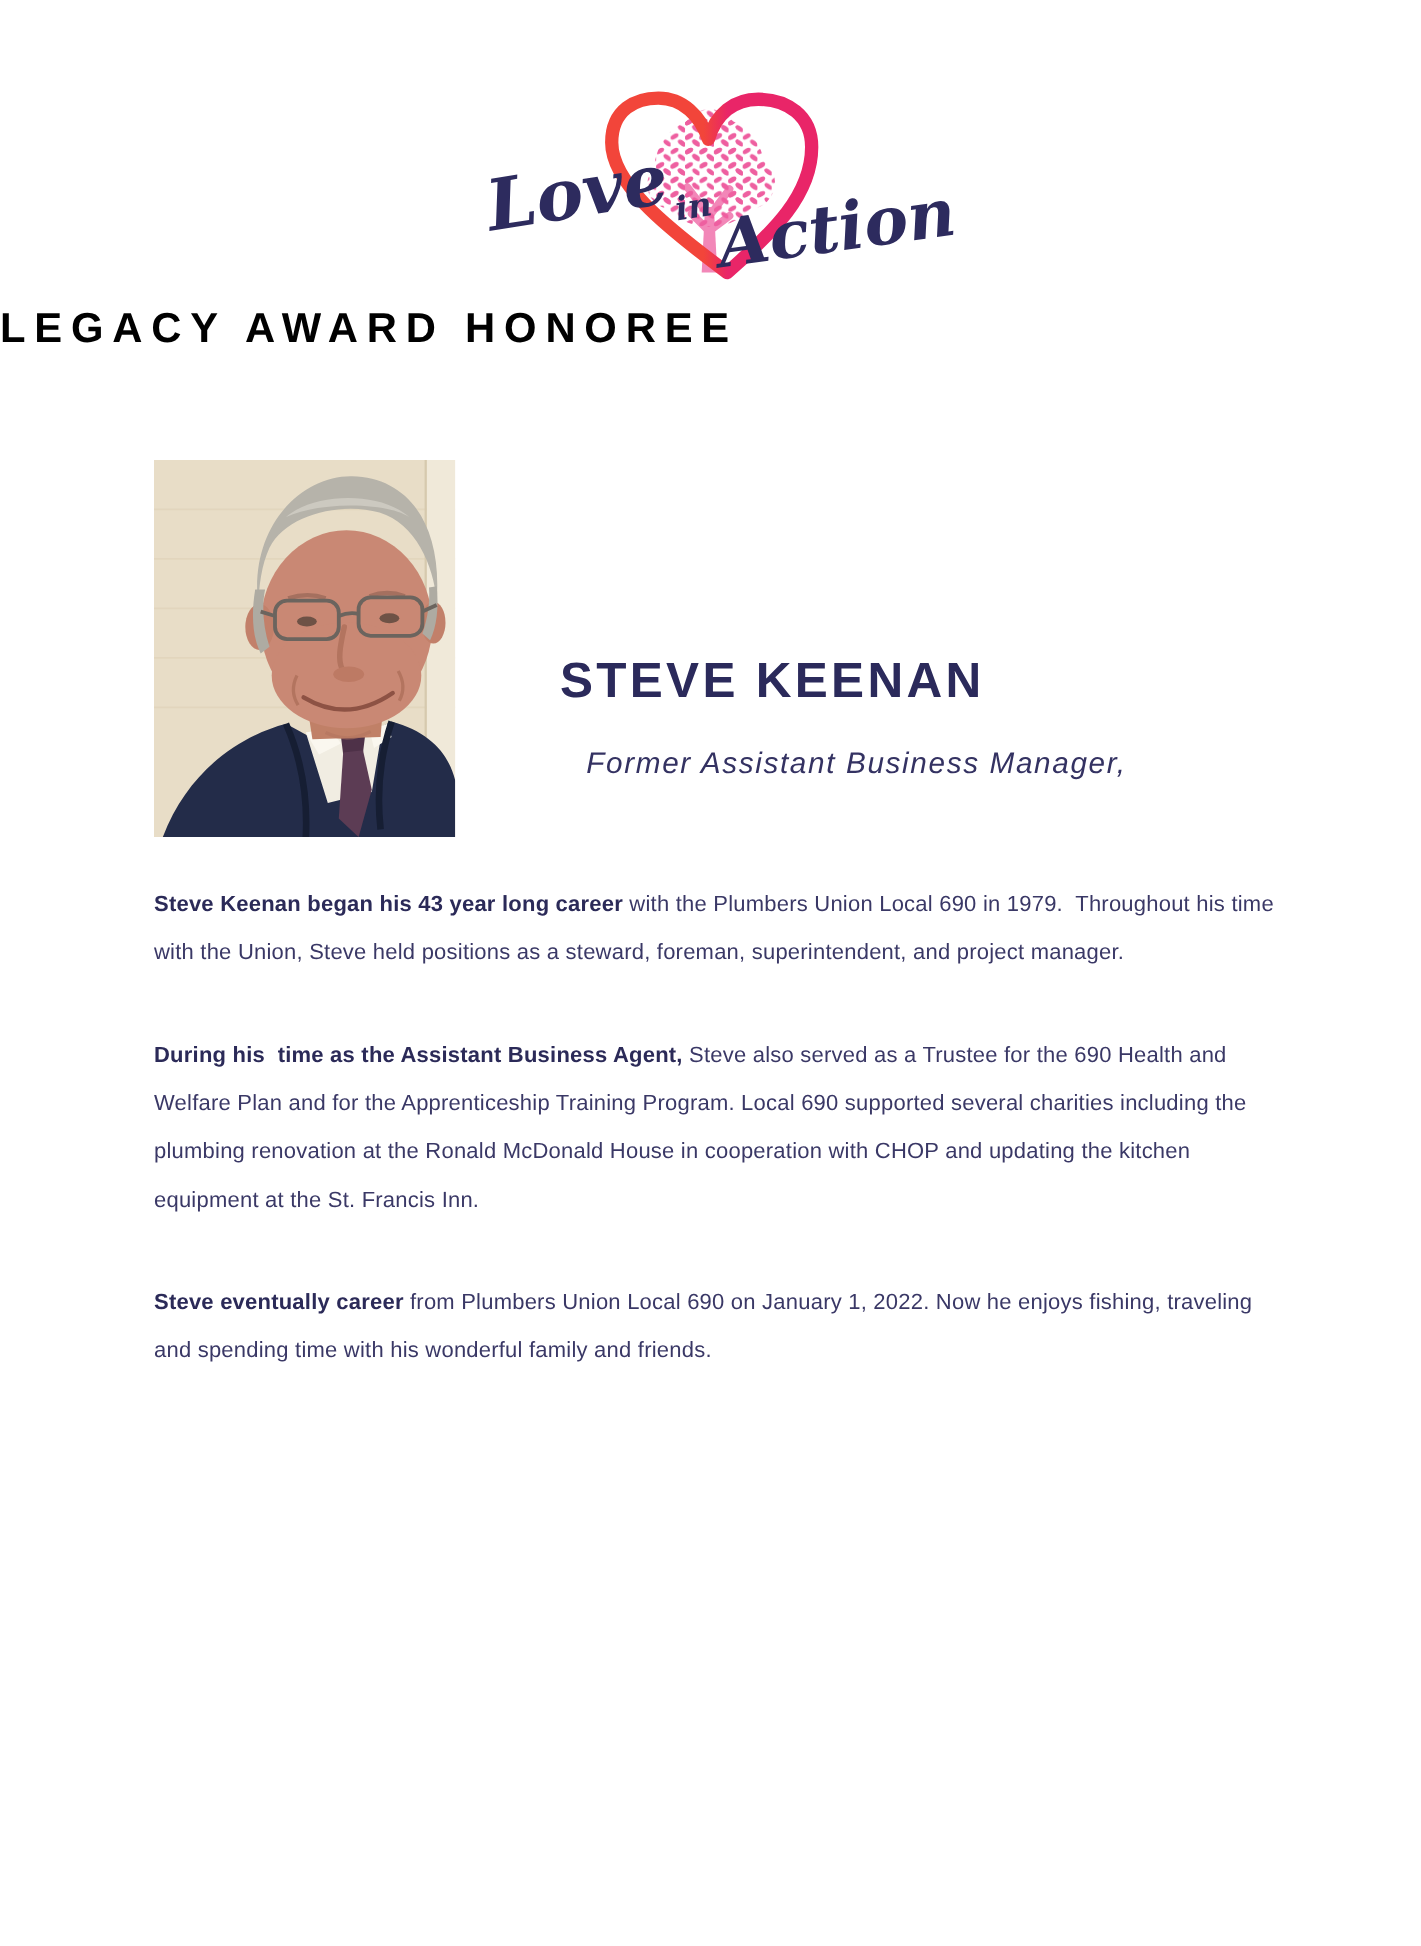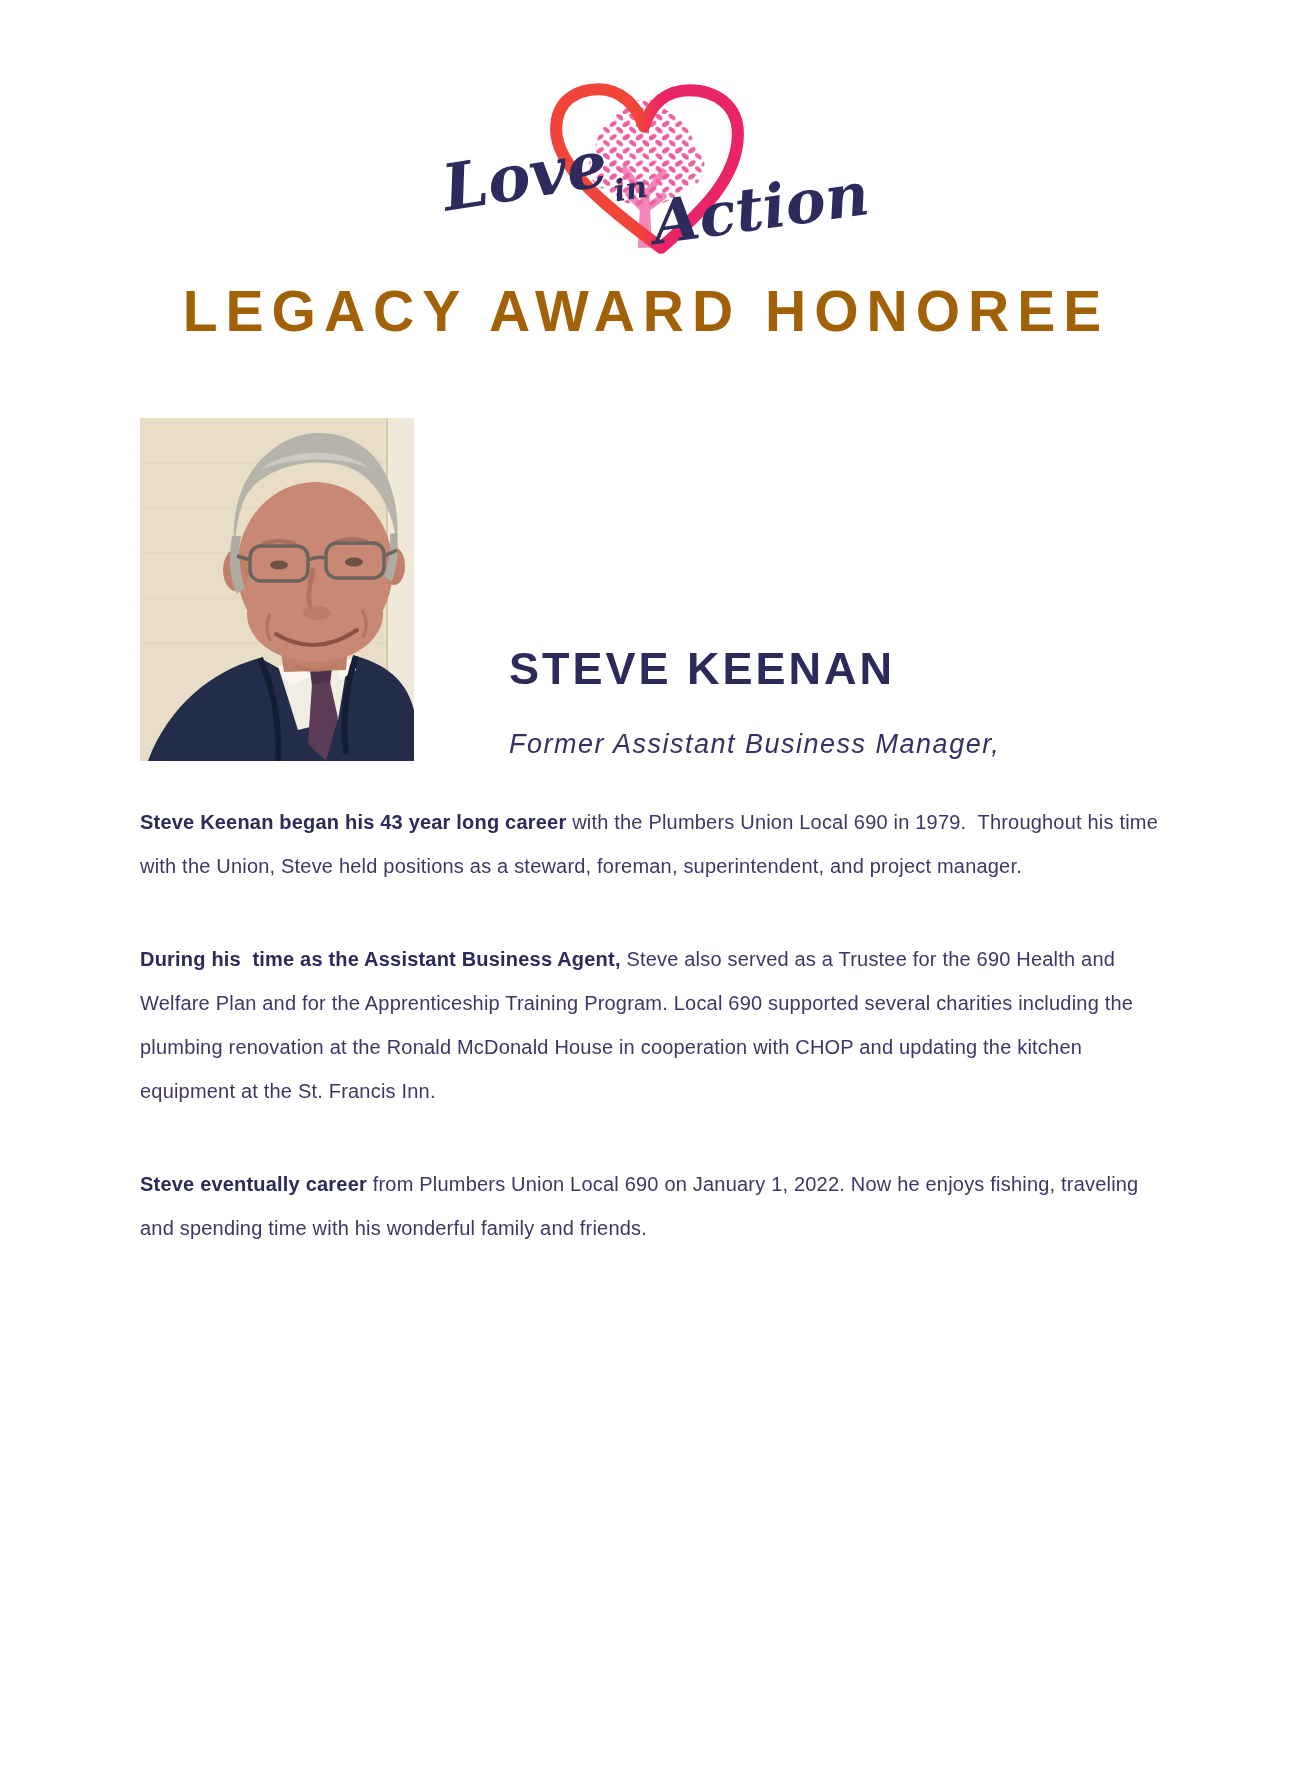--- a/index.html
+++ b/index.html
@@ -44,34 +44,33 @@
   .word-love   { left: 16px;  top: 74px;  font-size: 64px; transform: rotate(-9deg); }
   .word-in     { left: 188px; top: 104px; font-size: 30px; transform: rotate(-9deg); }
   .word-action { left: 226px; top: 108px; font-size: 60px; transform: rotate(-8deg); }
 
   
   .page-title {
     position: absolute;
     top: 278px;
     left: 0;
     width: 100%;
-    text-align: center;
-    font-size: 57px;
+    font-size: 38px;
     font-weight: 700;
     letter-spacing: 8px;
-    color: #a16207;
+    color: #000000;
   }
 
   
   .profile-row {
     position: absolute;
     top: 418px;
     left: 140px;
     display: flex;
-    align-items: flex-end;
+    align-items: center;
   }
   .photo-frame {
     width: 274px;
     height: 343px;
     flex: 0 0 auto;
     overflow: hidden;
   }
   .profile-text {
     margin-left: 95px;
     padding-top: 128px;
@@ -83,20 +82,21 @@
     color: #2b2a5b;
     line-height: 1;
   }
   .honoree-subtitle {
     margin-top: 36px;
     font-style: italic;
     font-size: 27px;
     line-height: 34px;
     letter-spacing: 1.5px;
     color: #343262;
+    margin-left: 24px;
   }
 
   
   .bio {
     position: absolute;
     top: 800px;
     left: 140px;
     width: 1030px;
     color: #3a3866;
     font-size: 20px;

